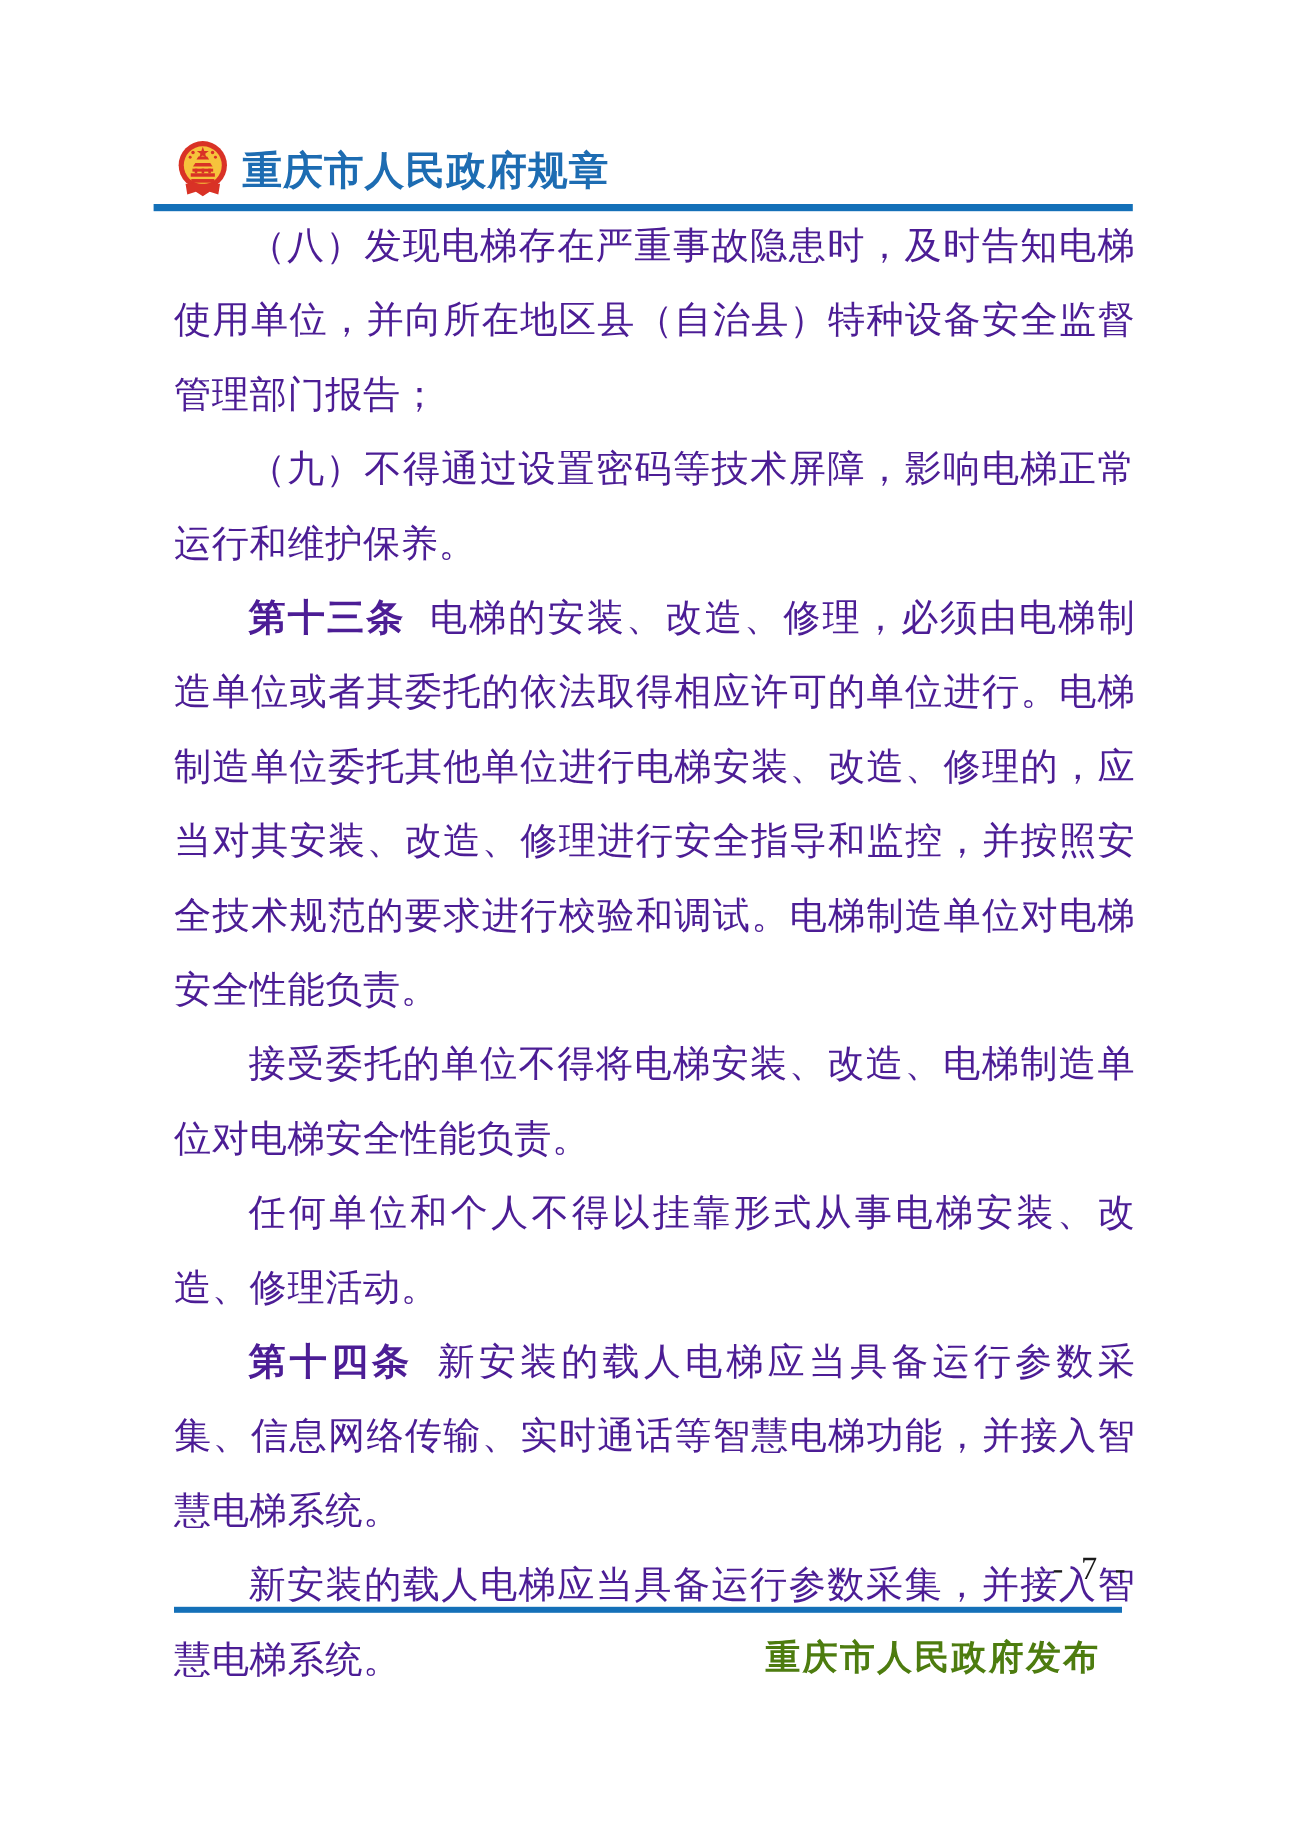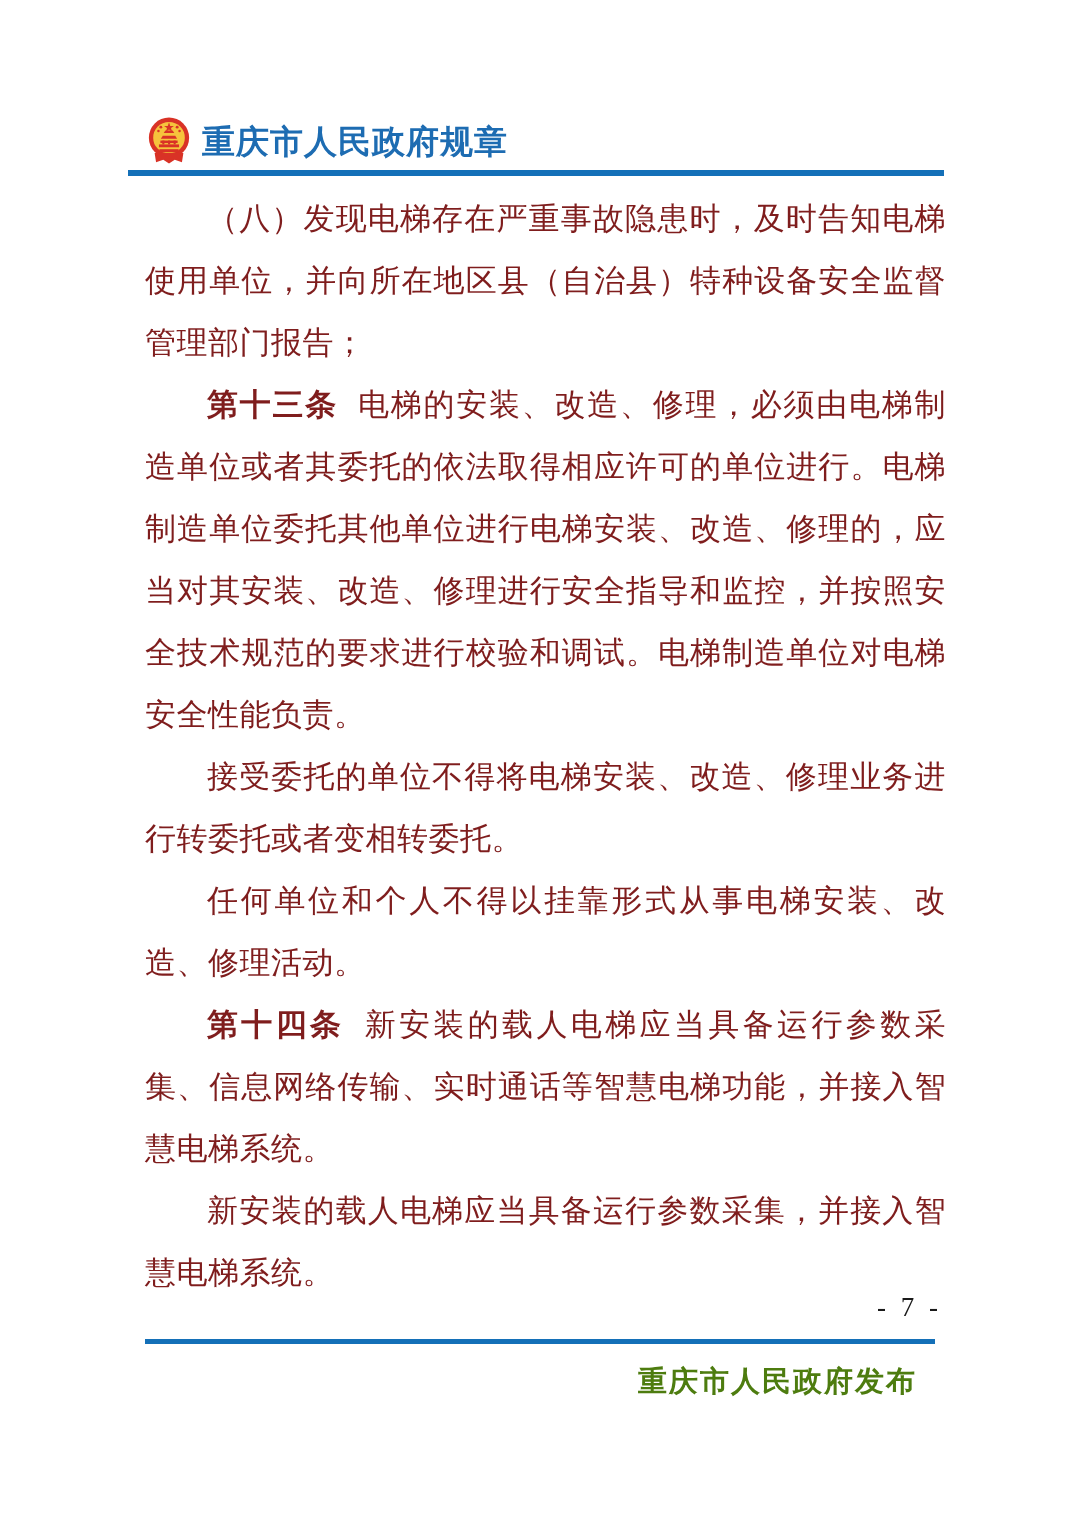--- a/index.html
+++ b/index.html
@@ -44,23 +44,23 @@
     top: 170px;
     width: 816px;
     height: 6px;
     background: #1470b8;
   }
 
   
   .body-text {
     position: absolute;
     left: 145px;
-    top: 188px;
+    top: 174px;
     width: 801px;
-    color: #7f1d1d;
+    color: #4c1d95;
   }
   .body-text p {
     margin: 0;
     font-size: 31px;
     line-height: 62px;
     text-align: justify;
     text-indent: 2em;
     letter-spacing: 0.5px;
   }
   .para-lead {
@@ -130,22 +130,23 @@
         <path d="M9,38.5 L39,38.5 L37.5,48 L30,45.5 L24,49.5 L18,45.5 L10.5,48 Z" fill="#d93226"></path>
         <rect x="14" y="34.5" width="20" height="3.2" fill="#d93226"></rect>
       </svg>
     </span>
     <span class="header-title">重庆市人民政府规章</span>
   </div>
   <div class="header-rule"></div>
 
   <div class="body-text">
     <p><span>（八）发现电梯存在严重事故隐患时，及时告知电梯使用单位，并向所在地区县（自治县）特种设备安全监督管理部门报告；</span></p>
+    <p><span>（九）不得通过设置密码等技术屏障，影响电梯正常运行和维护保养。</span></p>
     <p><span class="para-lead">第十三条</span><span>电梯的安装、改造、修理，必须由电梯制造单位或者其委托的依法取得相应许可的单位进行。电梯制造单位委托其他单位进行电梯安装、改造、修理的，应当对其安装、改造、修理进行安全指导和监控，并按照安全技术规范的要求进行校验和调试。电梯制造单位对电梯安全性能负责。</span></p>
-    <p><span>接受委托的单位不得将电梯安装、改造、修理业务进行转委托或者变相转委托。</span></p>
+    <p><span>接受委托的单位不得将电梯安装、改造、电梯制造单位对电梯安全性能负责。</span></p>
     <p><span>任何单位和个人不得以挂靠形式从事电梯安装、改造、修理活动。</span></p>
     <p><span class="para-lead">第十四条</span><span>新安装的载人电梯应当具备运行参数采集、信息网络传输、实时通话等智慧电梯功能，并接入智慧电梯系统。</span></p>
     <p><span>新安装的载人电梯应当具备运行参数采集，并接入智慧电梯系统。</span></p>
   </div>
 
   <div class="page-number">- 7 -</div>
   <div class="footer-rule"></div>
   <div class="publisher">重庆市人民政府发布</div>
 
 </div>

